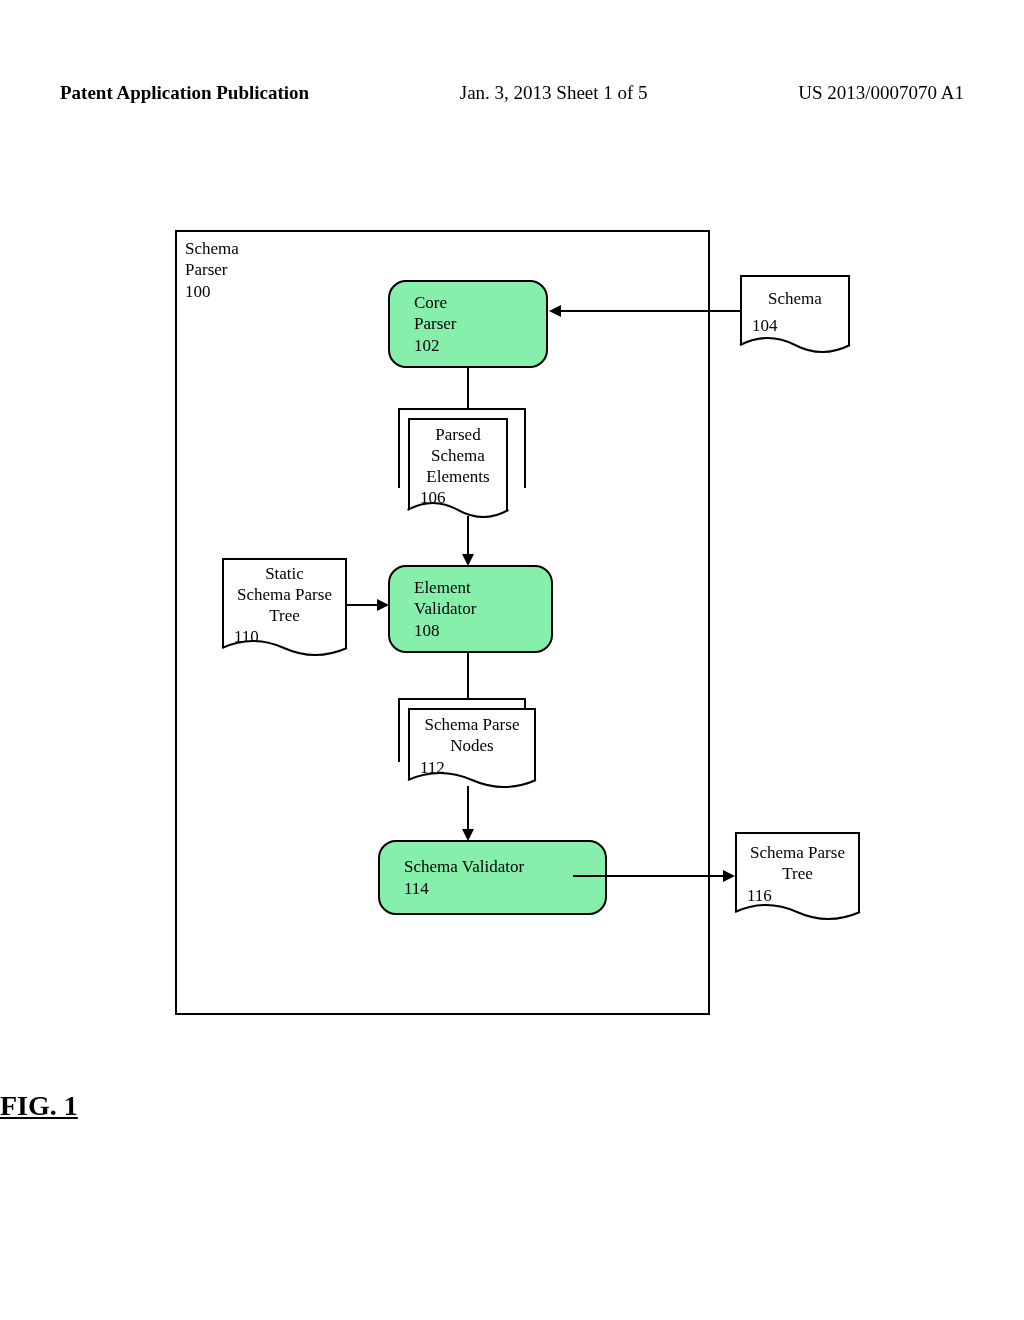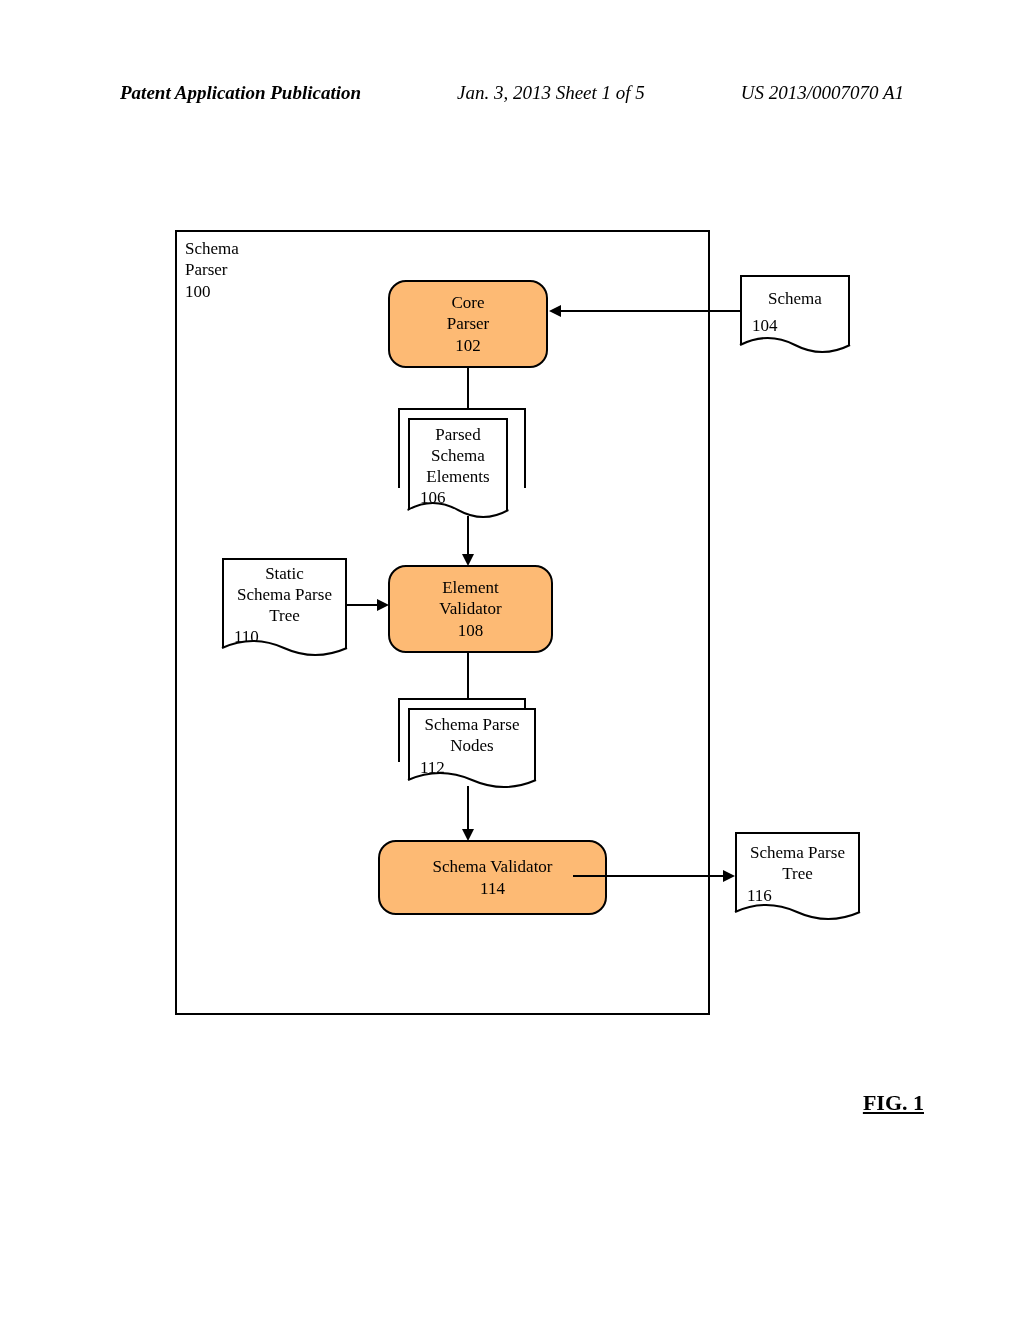--- a/index.html
+++ b/index.html
@@ -10,23 +10,22 @@
       font-family: "Times New Roman", serif;
       position: relative;
     }
     .header {
       position: absolute;
       top: 82px;
       left: 0;
       width: 1024px;
       display: flex;
       justify-content: space-between;
-      padding: 0 120px;
+      padding: 0 60px;
       font-size: 19px;
-      font-style: italic;
     }
     .header-left { font-weight: bold; }
     .header-right { font-weight: normal; }
     .diagram-area {
       position: absolute;
       top: 180px;
       left: 0;
       width: 1024px;
       height: 900px;
     }
@@ -42,28 +41,29 @@
       position: absolute;
       top: 6px;
       left: 8px;
       font-size: 17px;
       line-height: 1.25;
     }
     .rounded-box {
       position: absolute;
       border: 2px solid #000;
       border-radius: 18px;
-      background: #fdba74;
+      background: #86efac;
       text-align: center;
       font-size: 17px;
       display: flex;
       flex-direction: column;
       justify-content: center;
-      align-items: center;
+      align-items: flex-start;
       line-height: 1.25;
+      padding-left: 24px;
     }
     .doc-box {
       position: absolute;
       background: #fff;
       font-size: 17px;
       text-align: center;
       line-height: 1.25;
     }
     .doc-border {
       position: absolute;
@@ -118,23 +118,23 @@
     .arrow-right {
       border-top: 6px solid transparent;
       border-bottom: 6px solid transparent;
       border-left: 12px solid #000;
     }
     .fig-label {
       position: absolute;
       top: 910px;
       left: 0;
       width: 924px;
-      text-align: right;
+      text-align: left;
       font-weight: bold;
-      font-size: 22px;
+      font-size: 28px;
       text-decoration: underline;
     }
     svg.wave-path { display: block; }
   </style>
 </head>
 <body>
 
 <div class="header">
   <span class="header-left">Patent Application Publication</span>
   <span>Jan. 3, 2013  Sheet 1 of 5</span>

